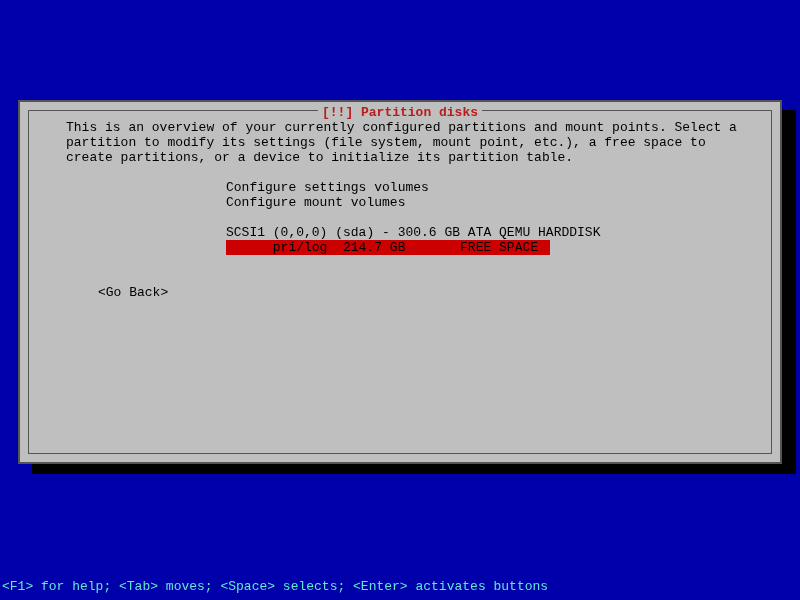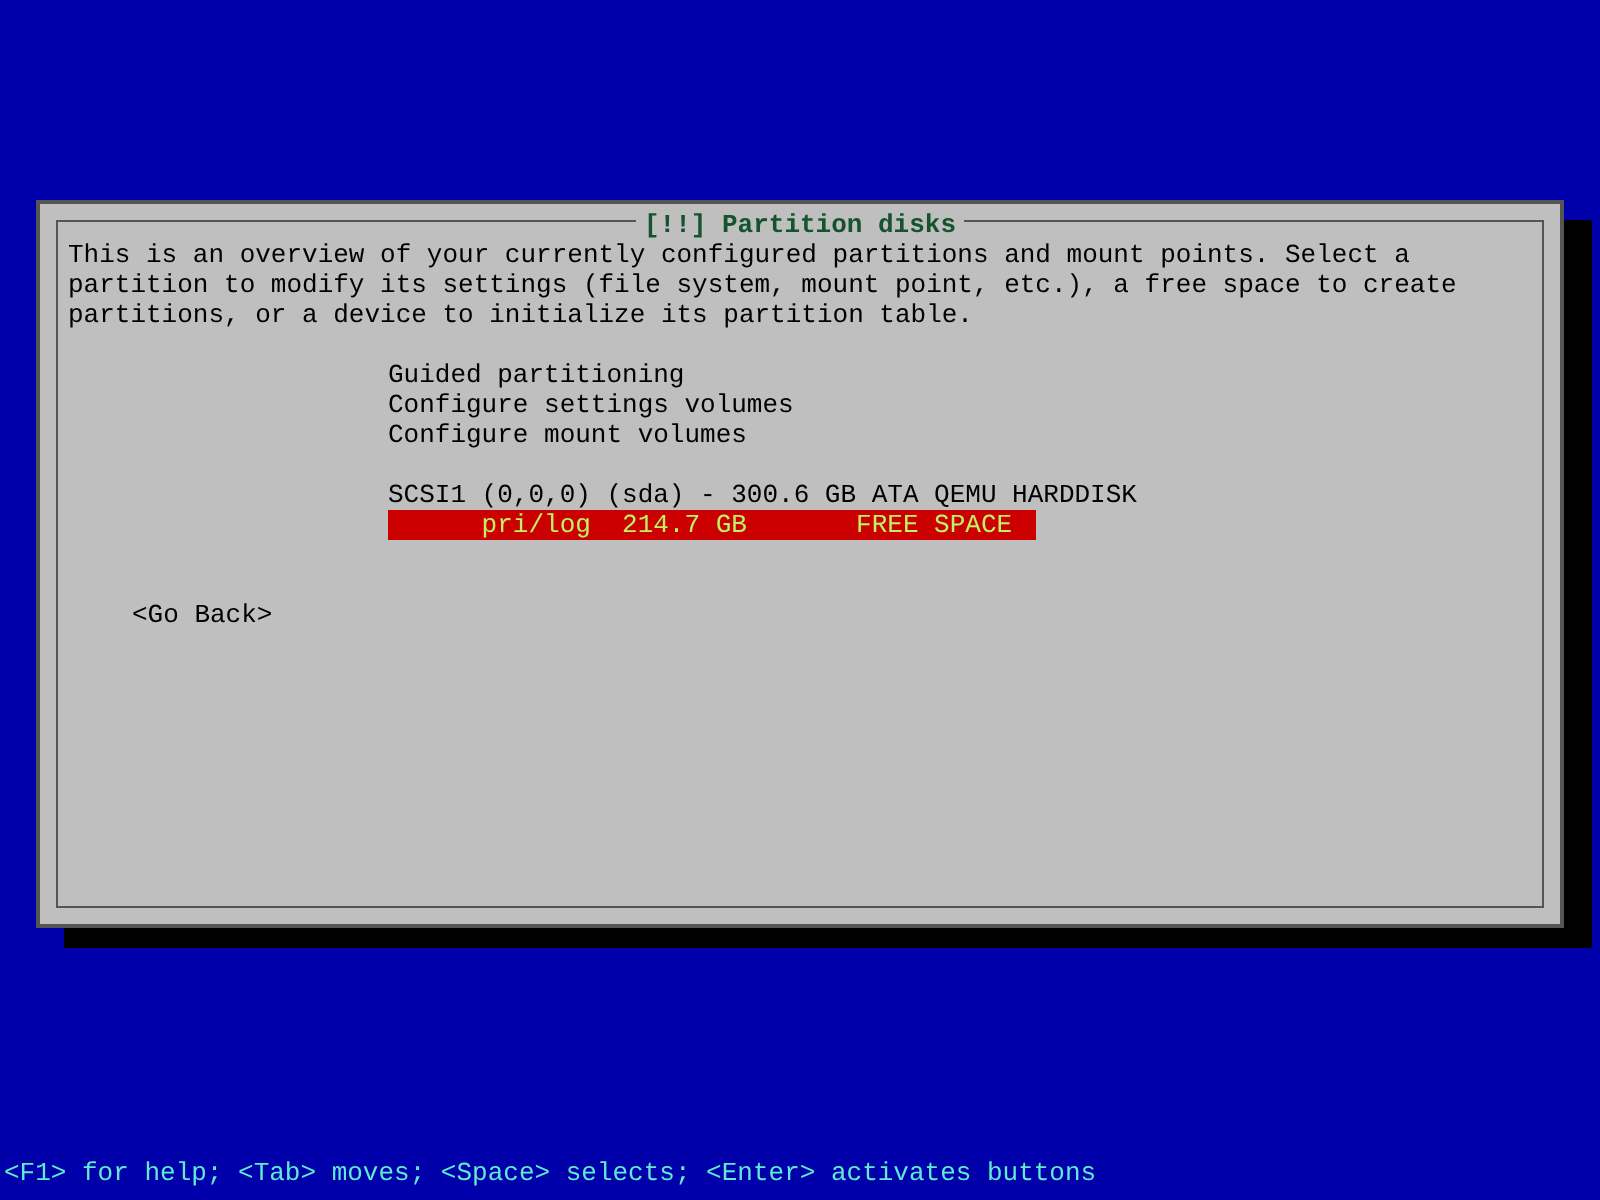--- a/index.html
+++ b/index.html
@@ -47,27 +47,28 @@
       position: absolute;
       top: 3px;
       left: 0;
       right: 0;
       text-align: center;
       z-index: 2;
     }
     .title span {
       background: #bfbfbf;
       padding: 0 4px;
-      color: #14532d;
+      color: #b91c1c;
       font-weight: bold;
       font-family: Liberation Mono, monospace;
     }
     .content {
       padding: 18px 31px 14px 14px;
       color: #000;
+      margin-left: 32px;
     }
     .description {
       color: #000;
       margin-bottom: 15px;
     }
     .menu-section {
       margin-left: 160px;
     }
     .menu-item {
       cursor: pointer;
@@ -75,21 +76,21 @@
     }
     .disk-header {
       margin-top: 15px;
       white-space: pre;
     }
     .partition-line {
       white-space: pre;
     }
     .partition-line.selected {
       background: #cc0000;
-      color: #bef264;
+      color: #000000;
       display: inline-block;
       padding-right: 12px;
     }
     .post-section {
       margin-top: 15px;
     }
     .go-back {
       margin-top: 30px;
       margin-left: 32px;
       cursor: pointer;
@@ -109,21 +110,20 @@
 
 <div class="dialog">
   <div class="dialog-inner-border"></div>
   <div class="title">
     <span>[!!] Partition disks</span>
   </div>
   <div class="content">
     <div class="description">This is an overview of your currently configured partitions and mount points. Select a partition to modify its settings (file system, mount point, etc.), a free space to create partitions, or a device to initialize its partition table.</div>
 
     <div class="menu-section">
-      <div class="menu-item">Guided partitioning</div>
       <div class="menu-item">Configure settings volumes</div>
       <div class="menu-item">Configure mount volumes</div>
 
       <div class="disk-header">SCSI1 (0,0,0) (sda) - 300.6 GB ATA QEMU HARDDISK</div>
       <div class="partition-line"><span class="partition-line selected">      pri/log  214.7 GB       FREE SPACE</span></div>
 
     </div>
 
     <div class="go-back">&lt;Go Back&gt;</div>
   </div>

